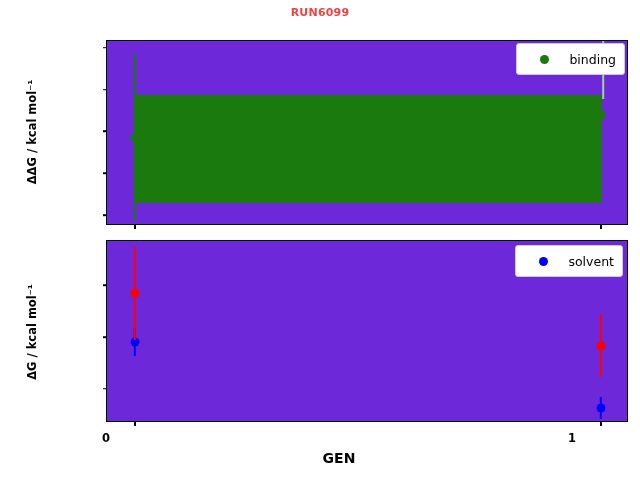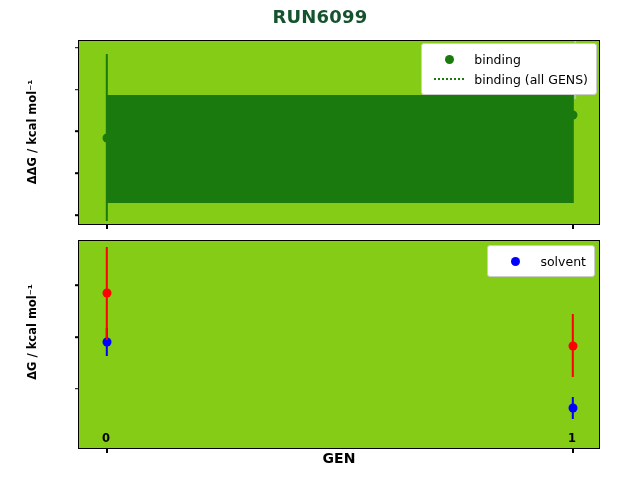--- a/index.html
+++ b/index.html
@@ -4,25 +4,25 @@
 <style>
   html,body{margin:0;padding:0;}
   body{
     width:640px;height:480px;background:#ffffff;
     font-family:"DejaVu Sans", sans-serif;
     overflow:hidden;position:relative;
   }
   #stage{position:absolute;left:0;top:0;width:640px;height:480px;}
   .fig-title{
     position:absolute;left:0;top:6px;width:640px;text-align:center;
-    font-size:18px;font-weight:bold;color:#14532d;letter-spacing:.2px;
+    font-size:11px;font-weight:bold;color:#ef4444;letter-spacing:.2px;
   }
-  .panel{position:absolute;box-sizing:border-box;border:1.6px solid #000;background:#84cc16;}
+  .panel{position:absolute;box-sizing:border-box;border:1.6px solid #000;background:#6d28d9;margin-left:28px;}
   #panel-top{left:78px;top:40px;width:522px;height:185px;}
-  #panel-bottom{left:78px;top:240px;width:522px;height:209px;}
+  #panel-bottom{left:78px;top:240px;width:522px;height:182px;}
 
   .ylab{
     position:absolute;font-size:11.5px;font-weight:bold;color:#000;
     transform-origin:50% 50%;white-space:nowrap;
   }
   #ylab-top{left:-48px;top:125px;width:160px;text-align:center;transform:rotate(-90deg);}
   #ylab-bottom{left:-48px;top:325px;width:160px;text-align:center;transform:rotate(-90deg);}
   #xlab{
     position:absolute;left:78px;top:450px;width:522px;text-align:center;
     font-size:14px;font-weight:bold;color:#000;
@@ -77,26 +77,20 @@
         <div class="allgens-line" style="left: 496.036px; top: 0px; height: 58.4118px;"></div>
       </div>
 
     <div class="legend" id="legend-top">
       <div class="legend-row">
         <span class="legend-key">
             <span class="key-dot" style="background:#1a7a0e"></span>
           </span>
         <span class="legend-text">binding</span>
       </div>
-      <div class="legend-row">
-        <span class="legend-key">
-            <span class="key-dotted"></span>
-          </span>
-        <span class="legend-text">binding (all GENS)</span>
-      </div>
     </div>
   <div class="ytick-mark" style="top: 174.118px;"></div>
       <div class="ytick-mark" style="top: 132.262px;"></div>
       <div class="ytick-mark" style="top: 90.4072px;"></div>
       <div class="ytick-mark" style="top: 48.552px;"></div>
       <div class="ytick-mark" style="top: 6.69683px;"></div>
       <div class="xtick-mark" style="left: 27.1643px;"></div>
       <div class="xtick-mark" style="left: 493.236px;"></div>
     </div>
 

